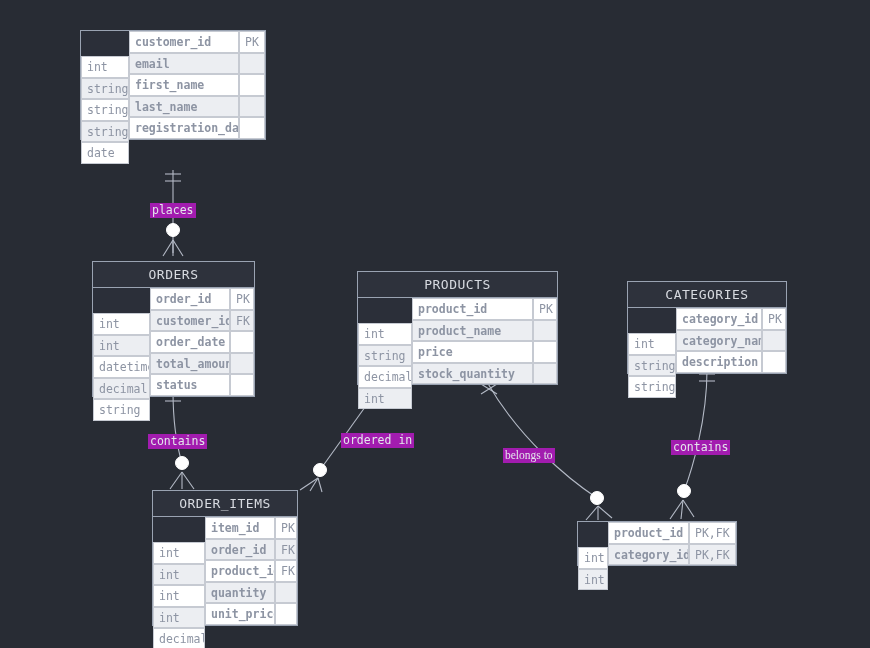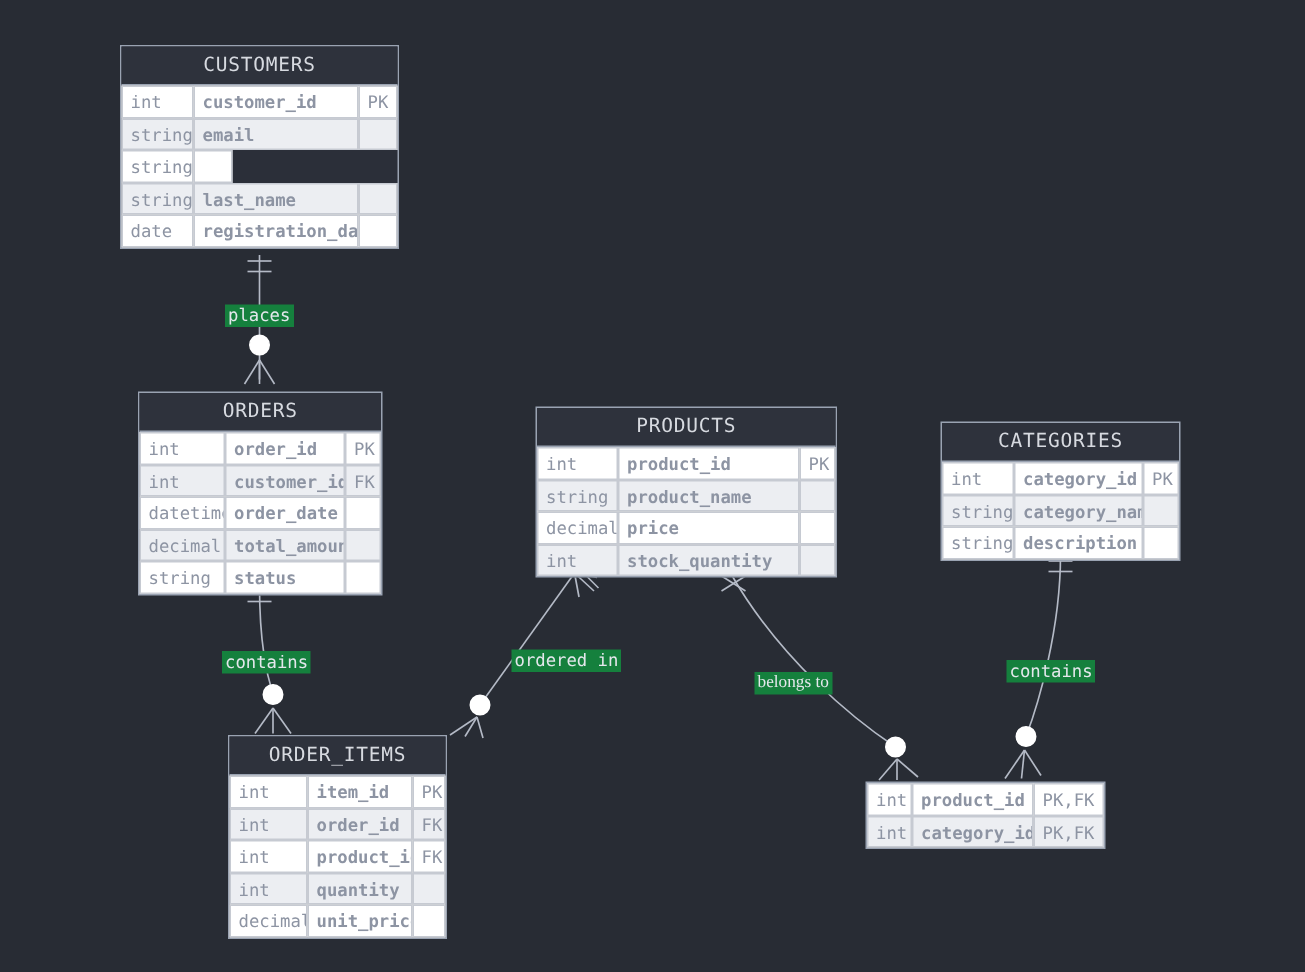--- a/index.html
+++ b/index.html
@@ -60,28 +60,28 @@
     box-sizing: border-box;
     height: 21.5px;
     line-height: 20px;
     font-size: 11.5px;
     color: #8d94a3;
     border: 1px solid #c6cad2;
     padding: 0 5px;
     white-space: nowrap;
     overflow: hidden;
   }
-  .cell.c-type { flex: 0 0 auto; }
+  .cell.c-type { flex: 0 0 auto; margin-top: 25px; }
   .cell.c-name { flex: 1 1 auto; font-weight: bold; }
   .cell.c-key  { flex: 0 0 auto; text-align: left; }
 
   
   .rel-label {
     position: absolute;
-    background: #15803d;
+    background: #a21caf;
     color: #e4e7ec;
     font-size: 11.5px;
     line-height: 13px;
     padding: 1px 2px;
     white-space: nowrap;
     z-index: 6;
   }
 
   .edge-line {
     fill: none;
@@ -158,33 +158,33 @@
       <circle class="edge-dot" cx="684" cy="491" r="6.5"></circle>
       <path class="edge-mark" d="M683,500 L670,519"></path>
       <path class="edge-mark" d="M683,500 L681,519"></path>
       <path class="edge-mark" d="M683,500 L694,517"></path>
     </g>
 
   </svg>
 
   <div id="entities-layer">
       <div class="entity" style="left: 80px; top: 30px; width: 186px;">
-        <div class="entity-title">CUSTOMERS</div>
         <div class="attr-row odd">
           <div class="cell c-type" style="width: 48px;">int</div>
           <div class="cell c-name">customer_id</div>
           <div class="cell c-key" style="width: 26px;">PK</div>
         </div>
         <div class="attr-row even">
           <div class="cell c-type" style="width: 48px;">string</div>
           <div class="cell c-name">email</div>
           <div class="cell c-key" style="width: 26px;"></div>
         </div>
         <div class="attr-row odd">
           <div class="cell c-type" style="width: 48px;">string</div>
+          <div class="cell c-name">first_name</div>
           <div class="cell c-key" style="width: 26px;"></div>
         </div>
         <div class="attr-row even">
           <div class="cell c-type" style="width: 48px;">string</div>
           <div class="cell c-name">last_name</div>
           <div class="cell c-key" style="width: 26px;"></div>
         </div>
         <div class="attr-row odd">
           <div class="cell c-type" style="width: 48px;">date</div>
           <div class="cell c-name">registration_date</div>

